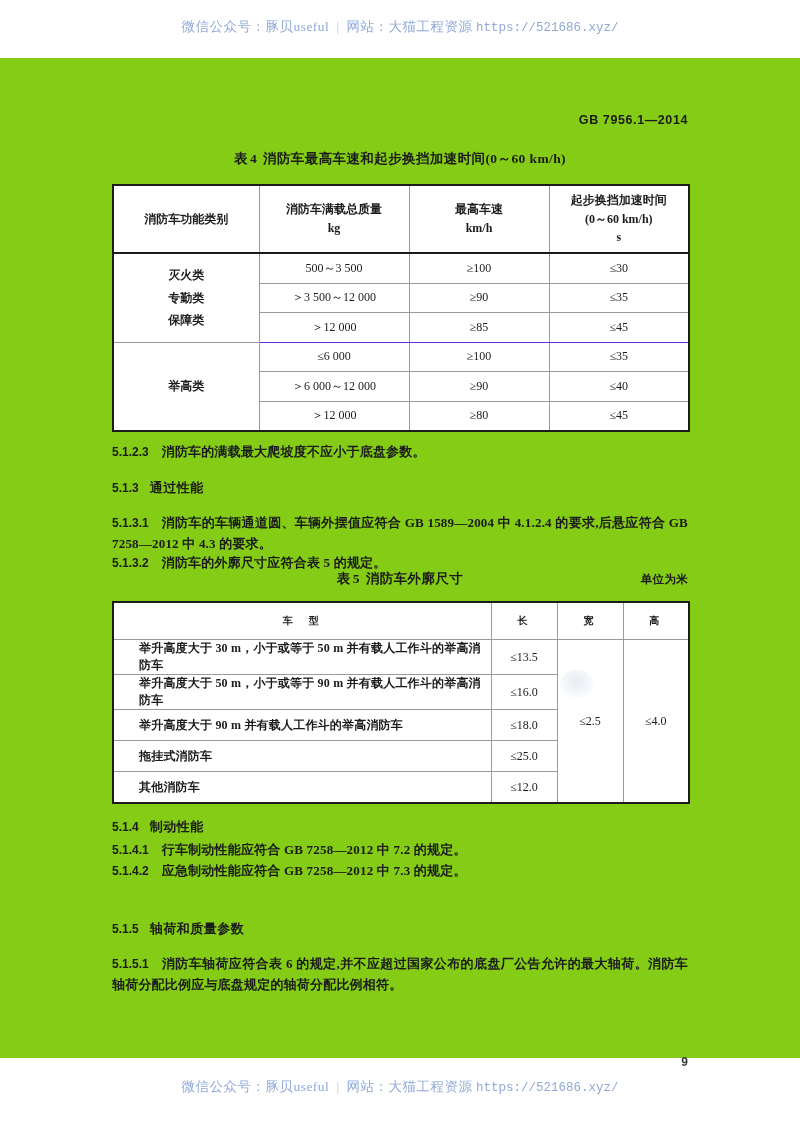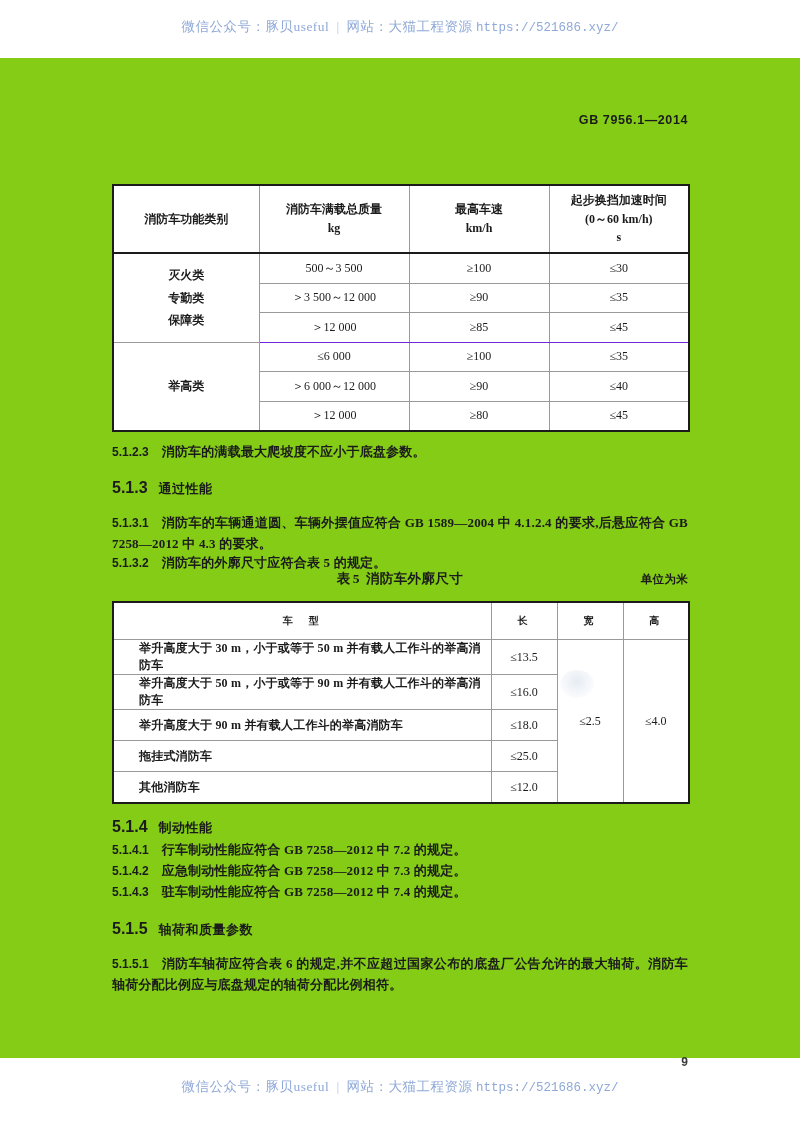--- a/index.html
+++ b/index.html
@@ -166,21 +166,21 @@
   .para .gap { display: inline-block; width: 13px; }
   .heading {
     font-size: 13px;
     font-weight: bold;
     margin: 0;
     letter-spacing: 0.5px;
   }
   .heading .idx {
     font-family: "Liberation Sans", "DejaVu Sans", sans-serif;
     font-weight: bold;
-    font-size: 16px;
+    font-size: 12px;
     letter-spacing: 0;
   }
   .heading .gap { display: inline-block; width: 11px; }
   .bd { font-weight: bold; }
 
   .page-number {
     position: absolute;
     right: 112px;
     top: 997px;
     font-family: "Liberation Sans", "DejaVu Sans", sans-serif;
@@ -205,20 +205,25 @@
 <body>
 
 <div class="promo promo-top">
   <span class="label">微信公众号：</span><span class="label">豚贝useful</span><span class="sep">|</span><span class="label">网站：</span><span class="label">大猫工程资源</span>&nbsp;<span class="mono">https://521686.xyz/</span>
 </div>
 
 <div class="sheet">
 
   <div class="running-head">GB 7956.1—2014</div>
 
+  <div class="content" style="top:92px;">
+    <div class="tbl-caption">
+      <span>表</span><span class="num">4</span><span>消防车最高车速和起步换挡加速时间(0～60 km/h)</span>
+    </div>
+  </div>
 
   <div class="content" style="top:126px;">
     <table class="t4 tbl-outer">
       <colgroup>
         <col style="width:146px;">
         <col style="width:150px;">
         <col style="width:140px;">
         <col style="width:140px;">
       </colgroup>
       <thead>
@@ -366,25 +371,20 @@
   <div class="content" style="top:781px;">
     <p class="para">
       <span class="idx">5.1.4.1</span><span class="gap"></span><span class="bd">行车制动性能应符合 GB 7258—2012 中 7.2 的规定。</span>
     </p>
   </div>
   <div class="content" style="top:802px;">
     <p class="para">
       <span class="idx">5.1.4.2</span><span class="gap"></span><span class="bd">应急制动性能应符合 GB 7258—2012 中 7.3 的规定。</span>
     </p>
   </div>
-  <div class="content" style="top:823px;">
-    <p class="para">
-      <span class="idx">5.1.4.3</span><span class="gap"></span><span class="bd">驻车制动性能应符合 GB 7258—2012 中 7.4 的规定。</span>
-    </p>
-  </div>
 
   <div class="content" style="top:862px;">
     <p class="heading">
       <span class="idx">5.1.5</span><span class="gap"></span><span>轴荷和质量参数</span>
     </p>
   </div>
   <div class="content" style="top:895px;">
     <p class="para">
       <span class="idx">5.1.5.1</span><span class="gap"></span><span class="bd">消防车轴荷应符合表 6 的规定,并不应超过国家公布的底盘厂公告允许的最大轴荷。消防车轴荷分配比例应与底盘规定的轴荷分配比例相符。</span>
     </p>

